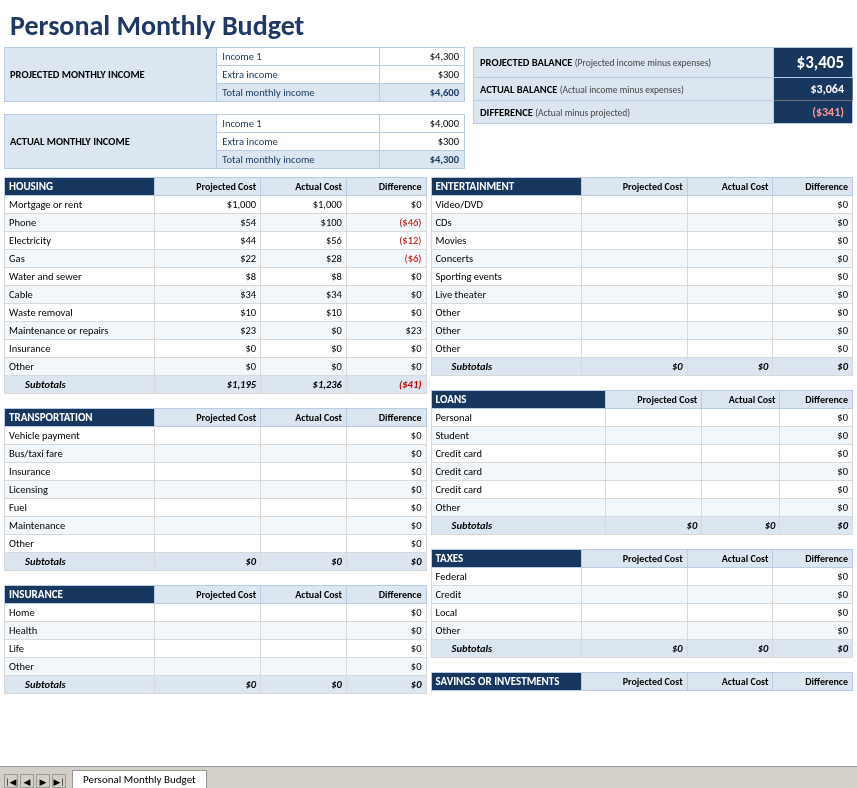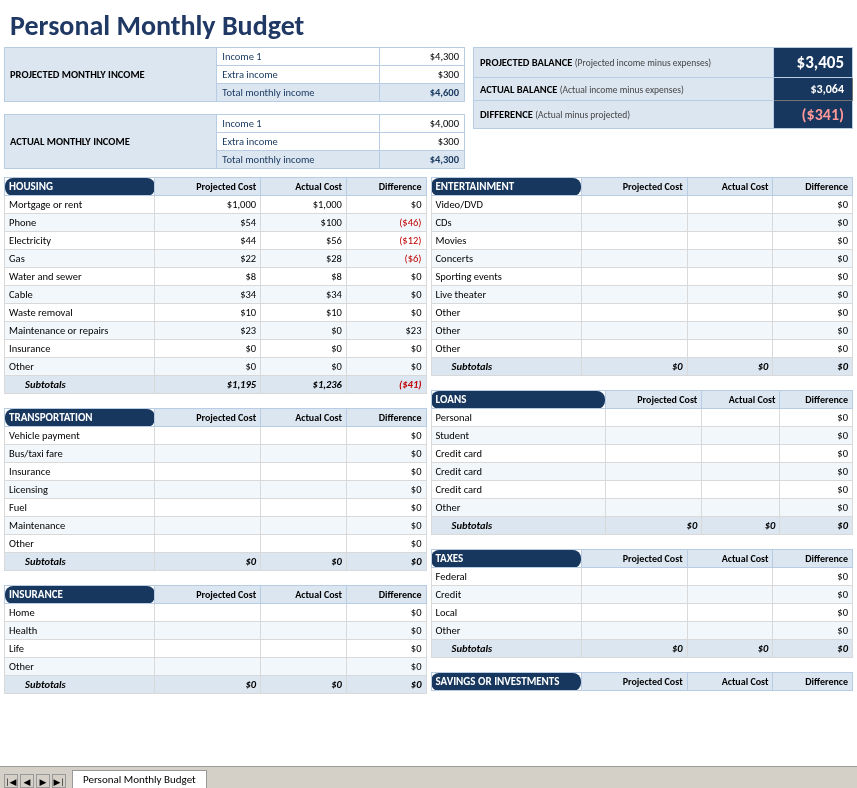--- a/index.html
+++ b/index.html
@@ -35,21 +35,20 @@
       font-weight: bold;
       text-align: right;
     }
 
     .budget-table th:first-child {
       text-align: left;
       font-size: 11px;
       background: #17375e;
       color: #fff;
       font-weight: bold;
-      border-radius: 8px;
     }
 
     .budget-table td {
       border: 1px solid #d9d9d9;
       padding: 2px 4px;
       font-size: 10.5px;
     }
 
     .budget-table td:not(:first-child) {
       text-align: right;
@@ -217,21 +216,21 @@
           <strong>ACTUAL BALANCE</strong>
           <span style="font-size:9.5px; color:#444;">(Actual income minus expenses)</span>
         </td>
         <td style="background:#17375e; color:#fff; border:1px solid #737373; padding:4px 8px; text-align:right; font-weight:bold; font-size:12px;">$3,064</td>
       </tr>
       <tr>
         <td style="background:#dce6f1; border:1px solid #b8cce4; padding:4px 6px; font-size:10.5px;">
           <strong>DIFFERENCE</strong>
           <span style="font-size:9.5px; color:#444;">(Actual minus projected)</span>
         </td>
-        <td style="background:#17375e; color:#ff9999; border:1px solid #b8cce4; padding:4px 8px; text-align:right; font-weight:bold; font-size:16px;">($341)</td>
+        <td style="background:#17375e; color:#ff9999; border:1px solid #b8cce4; padding:4px 8px; text-align:right; font-weight:bold; font-size:12px;">($341)</td>
       </tr>
     </tbody>
       </table>
   </div>
 </div>
 
 <div class="sections-wrapper" style="padding:0 4px; padding-bottom:24px;">
 
   <div class="col-left">
 

